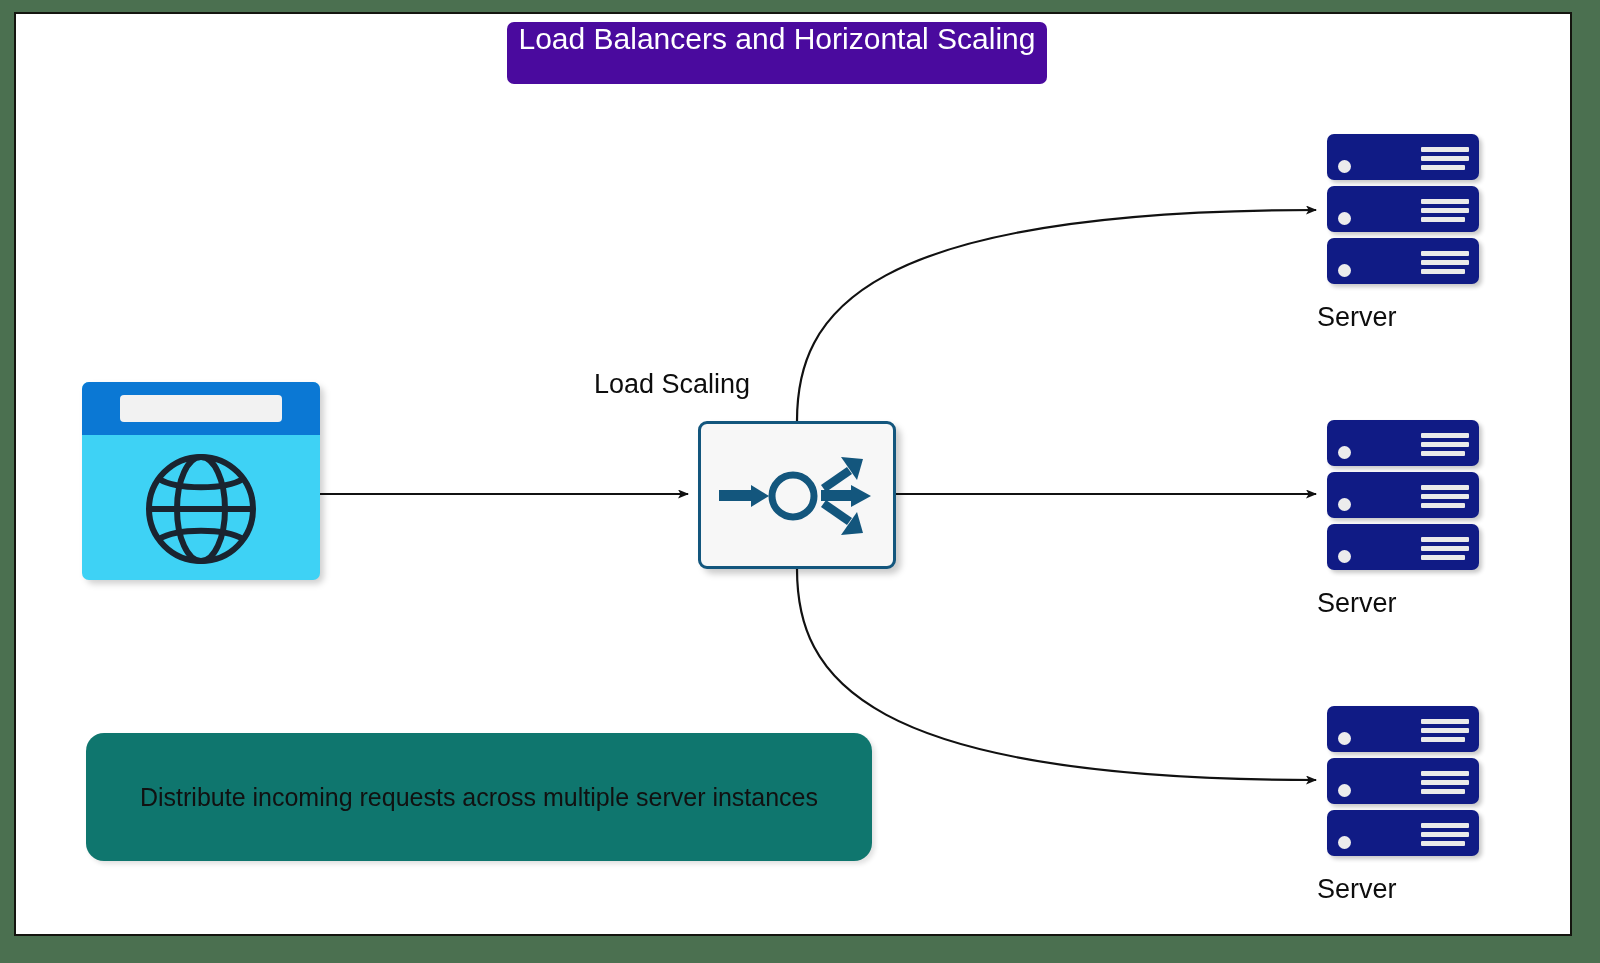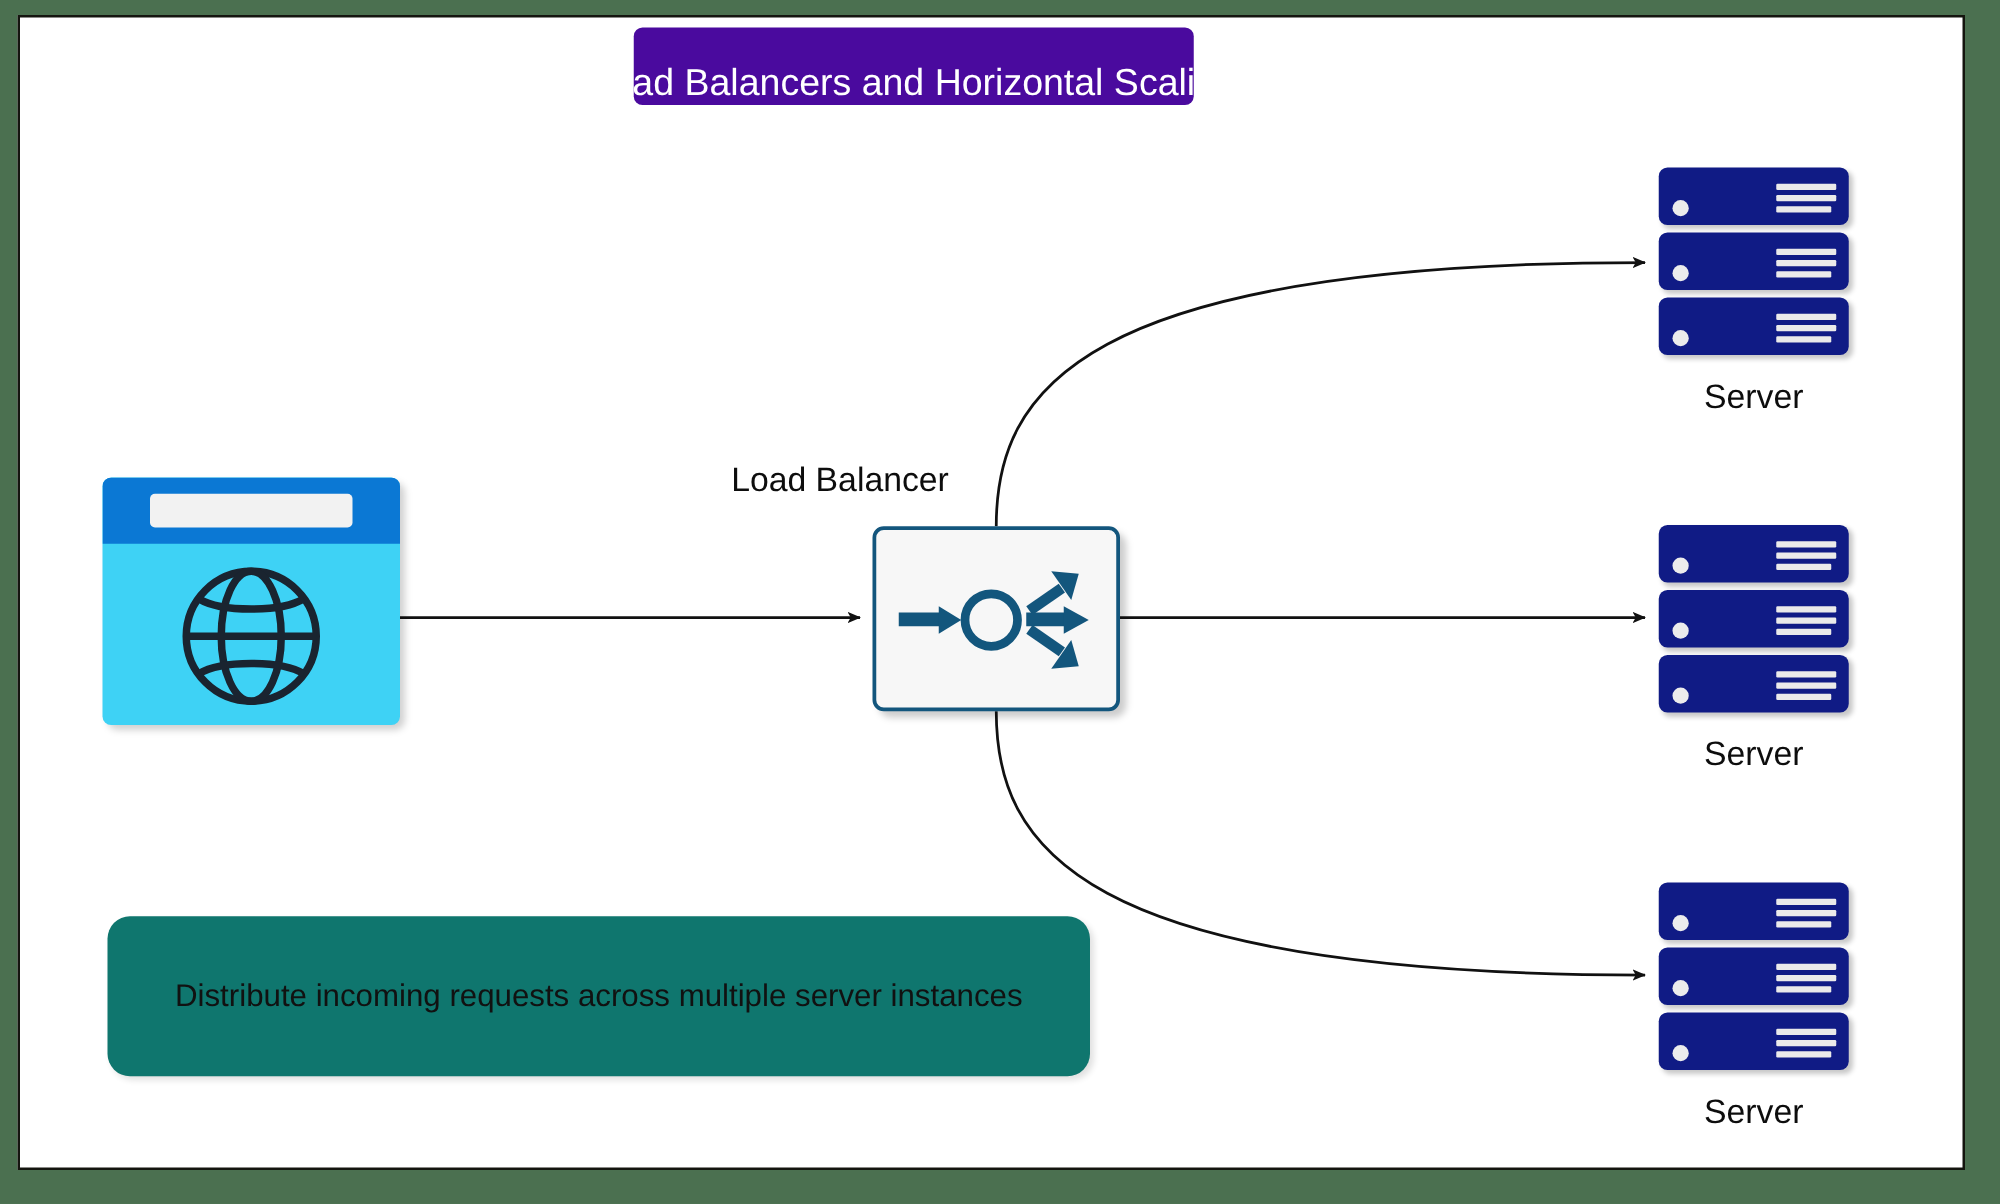--- a/index.html
+++ b/index.html
@@ -33,26 +33,26 @@
     border: 2px solid #14150f;
     box-sizing: border-box;
     overflow: hidden;
   }
 
   
   #title-banner {
     position: absolute;
     left: 491px;
     top: 8px;
-    width: 448px;
+    width: 540px;
     height: 62px;
     background: #4a0a9e;
     border-radius: 7px;
     display: flex;
-    align-items: flex-end;
+    align-items: flex-start;
     justify-content: center;
     box-sizing: border-box;
   }
   #title-text {
     color: #ffffff;
     font-size: 30px;
     font-family: "Liberation Sans", sans-serif;
     letter-spacing: 0px;
     white-space: nowrap;
   }
@@ -199,21 +199,21 @@
     margin-bottom: 4px;
   }
   .rack-bars i:nth-child(1) { width: 48px; }
   .rack-bars i:nth-child(2) { width: 48px; }
   .rack-bars i:nth-child(3) { width: 44px; }
   .server-caption {
     position: absolute;
     top: 168px;
     left: -10px;
     width: 172px;
-    text-align: center;
+    text-align: left;
     font-size: 27px;
     color: #0d0d0d;
     white-space: nowrap;
   }
   #server-node-1 { left: 1311px; top: 120px; }
   #server-node-2 { left: 1311px; top: 406px; }
   #server-node-3 { left: 1311px; top: 692px; }
 
   
   #note-box {
@@ -274,21 +274,21 @@
             <circle cx="57" cy="57" r="52"></circle>
             <ellipse cx="57" cy="57" rx="24" ry="52"></ellipse>
             <line x1="5" y1="57" x2="109" y2="57"></line>
             <path d="M 15,27 C 33,38 81,38 99,27"></path>
             <path d="M 15,87 C 33,76 81,76 99,87"></path>
           </g>
         </svg>
       </div>
     </div>
 
-    <div id="lb-label">Load Balancer</div>
+    <div id="lb-label">Load Scaling</div>
 
     <div id="lb-node">
       <div class="lb-shadow"></div>
       <div class="lb-box"></div>
       <svg class="lb-icon" viewBox="0 0 160 82">
         <g fill="#13567d" stroke="none">
 
           <rect x="2" y="35" width="36" height="11"></rect>
           <path d="M 34,30 L 52,41 L 34,52 Z"></path>
 

